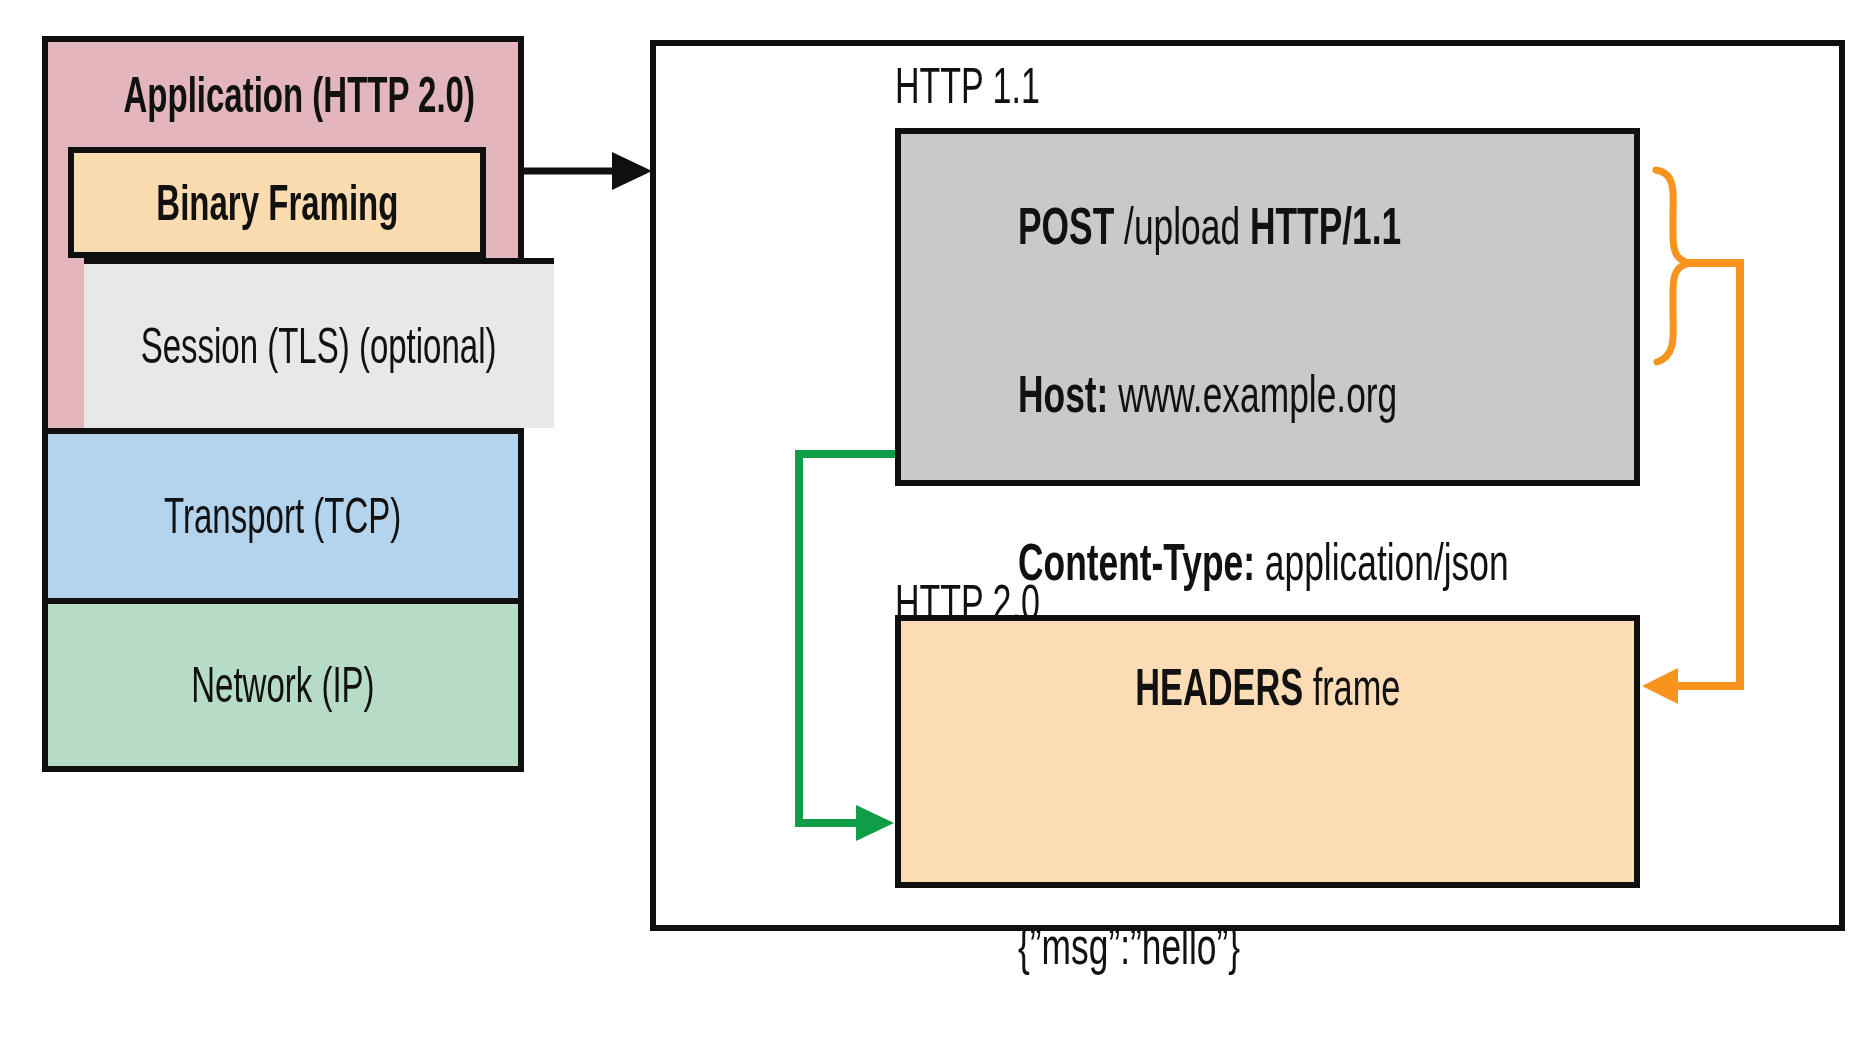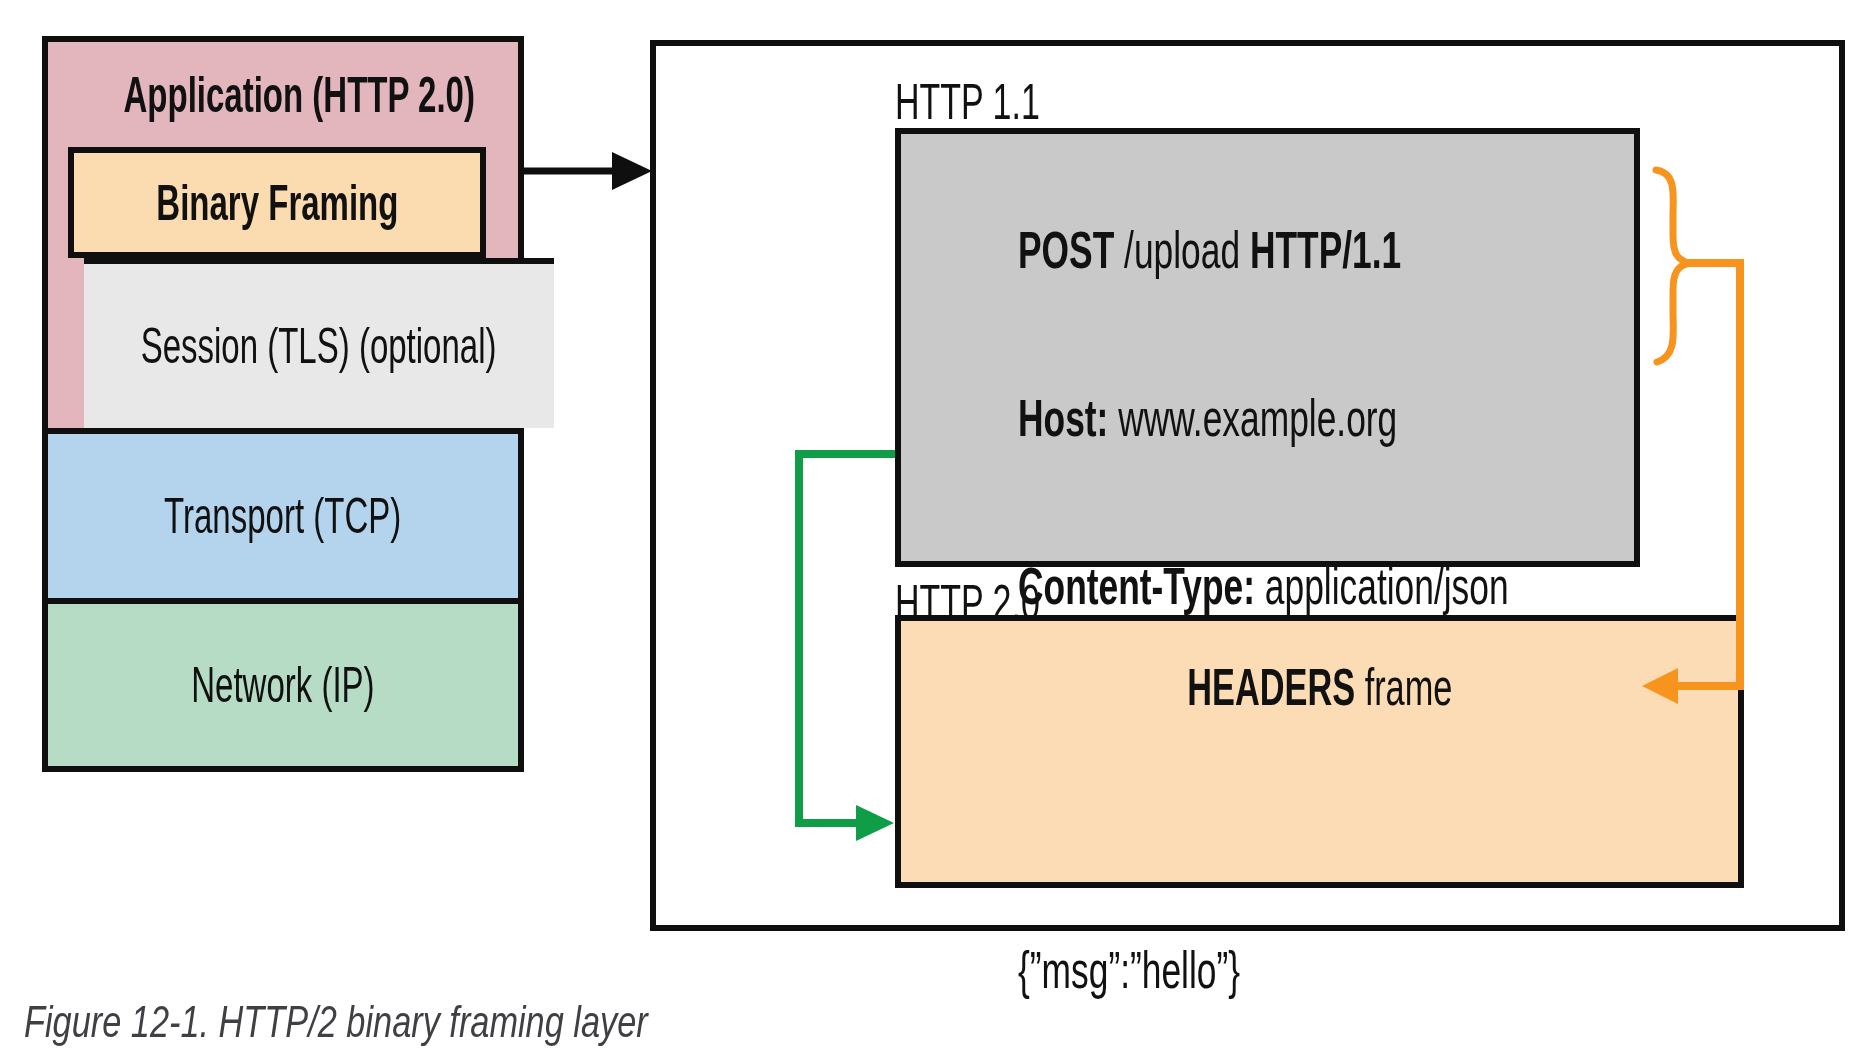--- a/index.html
+++ b/index.html
@@ -32,33 +32,33 @@
     display:flex;align-items:center;justify-content:center;
   }
 
   
   #outer{
     left:650px;top:40px;width:1195px;height:891px;
     border:6px solid var(--black);box-sizing:border-box;background:#ffffff;
   }
   .small-title{font-size:50px;line-height:56px;}
 
-  #http11-label{left:895px;top:58px;margin-top:16px;}
+  #http11-label{left:895px;top:58px;}
   #http20-label{left:895px;top:575px;}
 
   #req-box{
-    left:895px;top:128px;width:745px;height:439px;
+    left:895px;top:128px;width:745px;height:358px;
     background:var(--reqgray);border:6px solid var(--black);box-sizing:border-box;
-    padding:32px 0 0 30px;
+    padding:8px 0 0 30px;
   }
   .req-line{font-size:52px;line-height:56px;white-space:pre;}
   #req-body{margin-top:48px;}
 
   #frames-box{
-    left:895px;top:615px;width:849px;height:273px;
+    left:895px;top:615px;width:745px;height:273px;
     border:6px solid var(--black);box-sizing:border-box;background:var(--peach2);
   }
   .frame-row{display:flex;align-items:center;justify-content:center;box-sizing:border-box;font-size:52px;}
   #row-headers{height:132px;}
   #row-data{height:129px;border-top:6px solid var(--black);}
 
   #caption{left:24px;top:994px;font-size:44px;line-height:56px;font-style:italic;color:var(--captioncolor);}
   #caption .cond-l{transform:scaleX(0.78);}
 
   
@@ -123,23 +123,20 @@
   <div id="http20-label" class="abs small-title">
     <span class="cond-l">HTTP 2.0</span>
   </div>
 
   <div id="frames-box" class="abs">
     <div class="frame-row" id="row-headers">
       <span class="cond-c"><span class="bold">HEADERS</span><span> frame</span></span>
     </div>
   </div>
 
-  <div id="caption" class="abs">
-    <span class="cond-l">Figure 12-1. HTTP/2 binary framing layer</span>
-  </div>
 
   <svg id="wires" class="abs" width="1872" height="1064" viewBox="0 0 1872 1064">
 
     <g>
       <path class="wire-black" d="M524 171 H614"></path>
       <polygon class="head-black" points="612,152 612,190 652,171"></polygon>
     </g>
 
     <path class="brace-orange" d="M1656 170 C1677 173 1673 196 1673 215 L1673 235 C1673 253 1677 260 1689 263
              C1677 266 1673 273 1673 291 L1673 312 C1673 333 1677 356 1657 362"></path>

